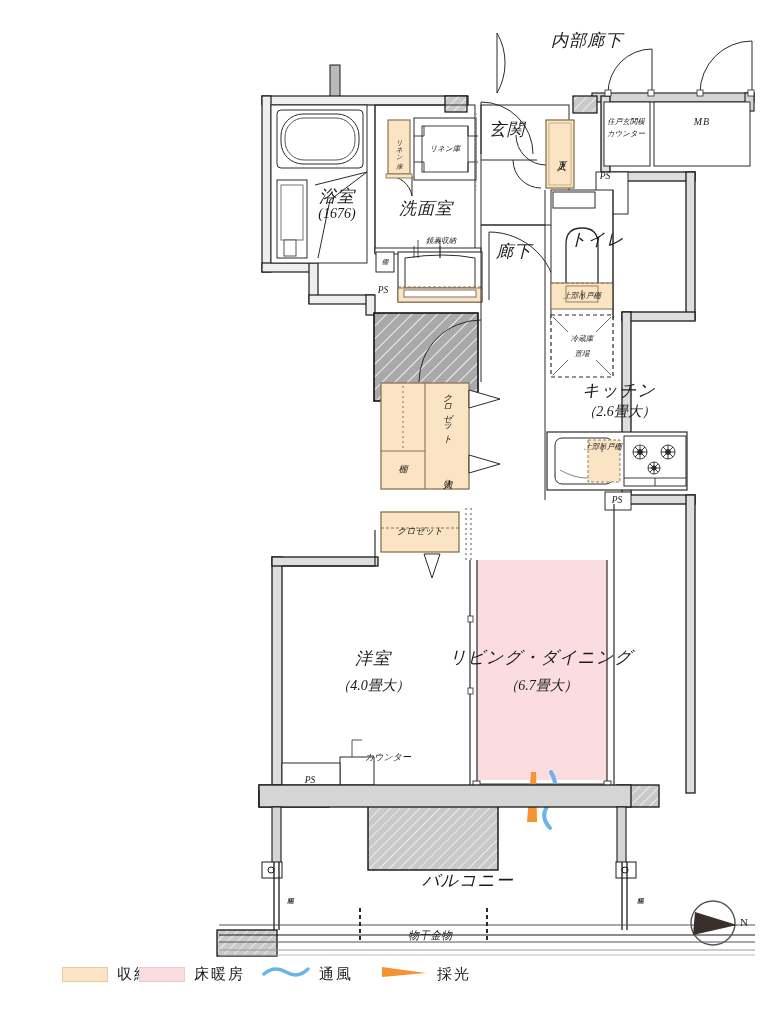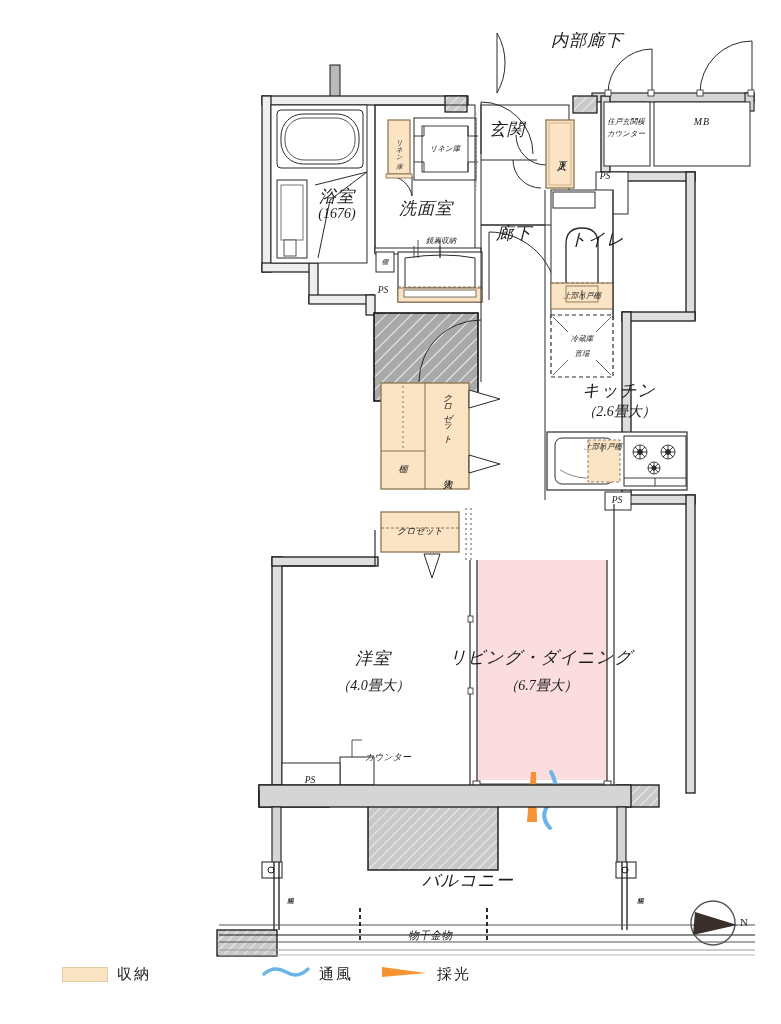--- a/index.html
+++ b/index.html
@@ -347,21 +347,21 @@
   <div class="lbl xtiny vert" style="left:399px;top:146px;">リネン庫</div>
 
   <div class="lbl tiny" style="left:445px;top:149px;">リネン庫</div>
 
   <div class="lbl tiny" style="left:441px;top:241px;">鏡裏収納</div>
 
   <div class="lbl xtiny" style="left:385px;top:262px;">棚</div>
 
   <div class="lbl ps" style="left:383px;top:291px;">PS</div>
 
-  <div class="lbl room-name" style="left:514px;top:234px;">廊下</div>
+  <div class="lbl room-name" style="left:514px;top:252px;">廊下</div>
 
   <div class="lbl room-name" style="left:581px;top:240px;padding-left:32px;">トイレ</div>
 
   <div class="lbl tiny" style="left:582px;top:296px;">上部吊戸棚</div>
 
   <div class="lbl tiny" style="left:582px;top:339px;">冷蔵庫</div>
   <div class="lbl tiny" style="left:582px;top:354px;">置場</div>
 
   <div class="lbl room-name" style="left:619px;top:391px;">キッチン</div>
   <div class="lbl room-sub" style="left:619px;top:412px;">（2.6畳大）</div>
@@ -394,20 +394,24 @@
 
   <div class="compass-n" style="left:740px;top:916px;">N</div>
 </div>
 
 <div id="legend">
   <div class="lg-item" style="left:62px;">
     <span class="lg-sw" style="background:#fbe4c4;border-color:#e6cba2;"></span>
     <span class="lg-txt">収納</span>
   </div>
 
+  <div class="lg-item" style="left:139px;">
+    <span class="lg-sw" style="background:#fbdde0;border-color:#f0c8cd;"></span>
+    <span class="lg-txt">床暖房</span>
+  </div>
 
   <div class="lg-item" style="left:262px;">
     <span>
       <svg width="48" height="16" viewBox="0 0 48 16">
         <path d="M2,10 q10,-9 22,-2 q12,7 22,-3" fill="none" stroke="#6ab4e8" stroke-width="3.4" stroke-linecap="round"></path>
       </svg>
     </span>
     <span class="lg-txt">通風</span>
   </div>
 

